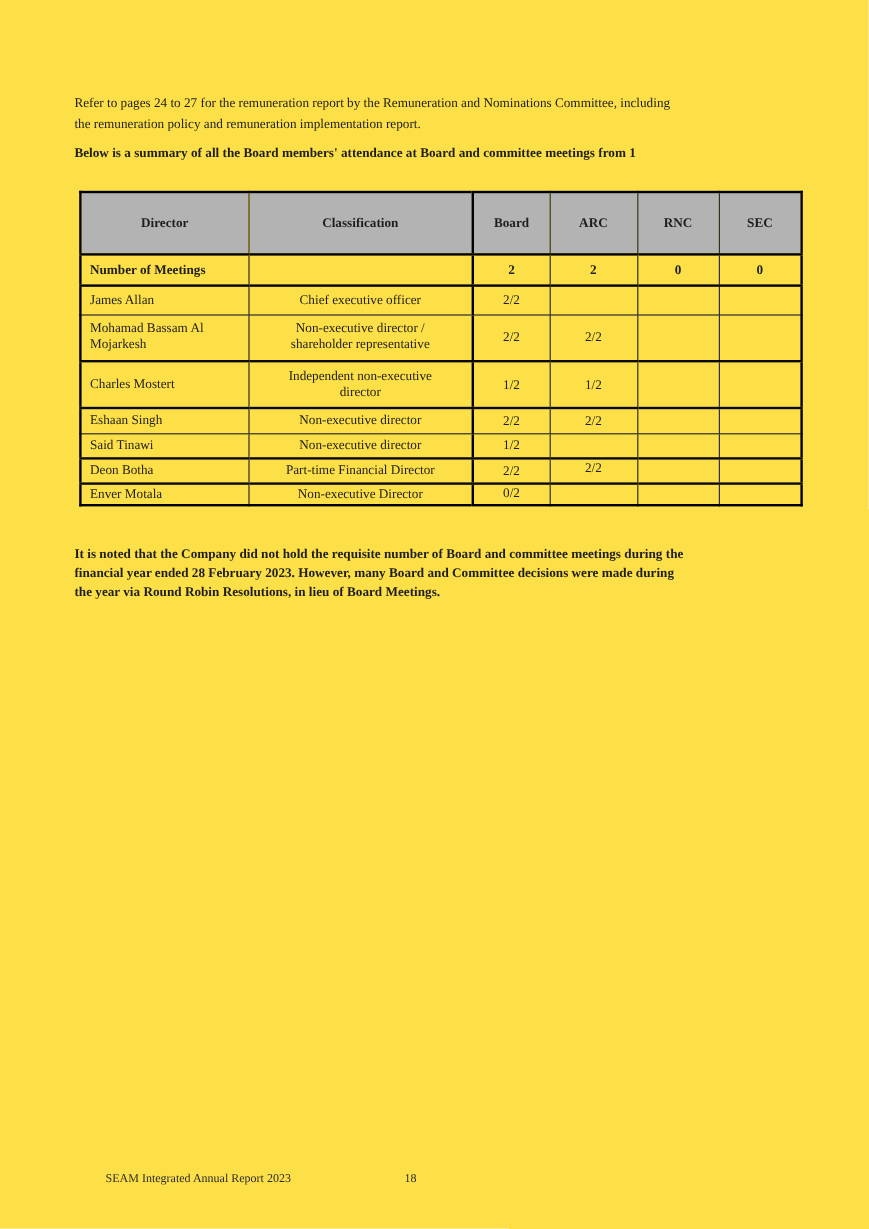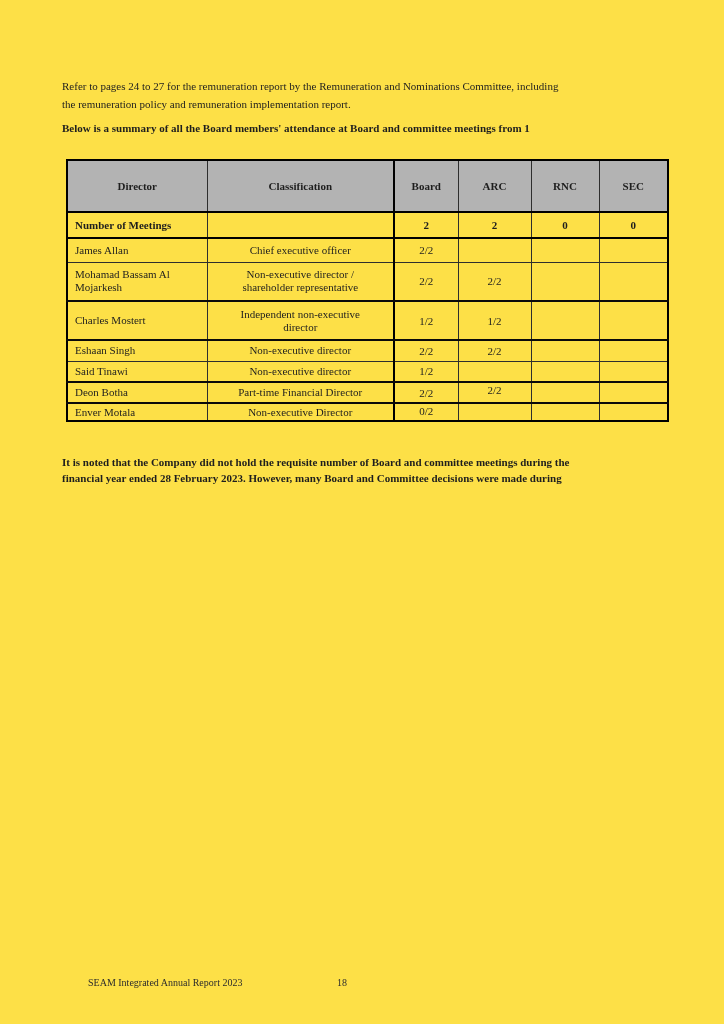--- a/index.html
+++ b/index.html
@@ -189,18 +189,19 @@
         <td></td>
         <td></td>
         <td></td>
       </tr>
     </tbody>
   </table>
 
   <p class="note">
     <span class="line">It is noted that the Company did not hold the requisite number of Board and committee meetings during the</span>
     <span class="line">financial year ended 28 February 2023. However, many Board and Committee decisions were made during</span>
+    <span class="line">the year via Round Robin Resolutions, in lieu of Board Meetings.</span>
   </p>
 
   <span class="footer-title">SEAM Integrated Annual Report 2023</span>
   <span class="footer-page">18</span>
 
 </div>
 
 </body></html>

